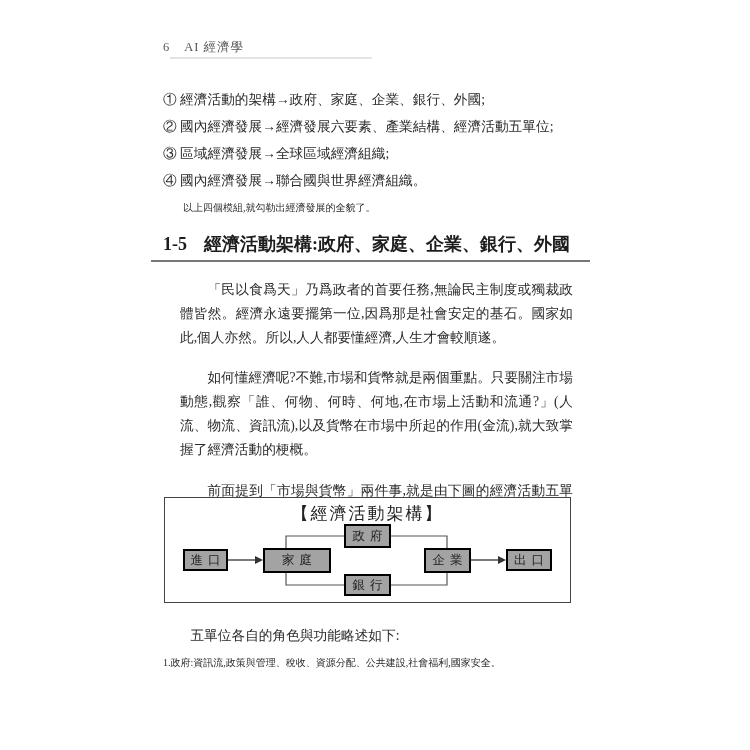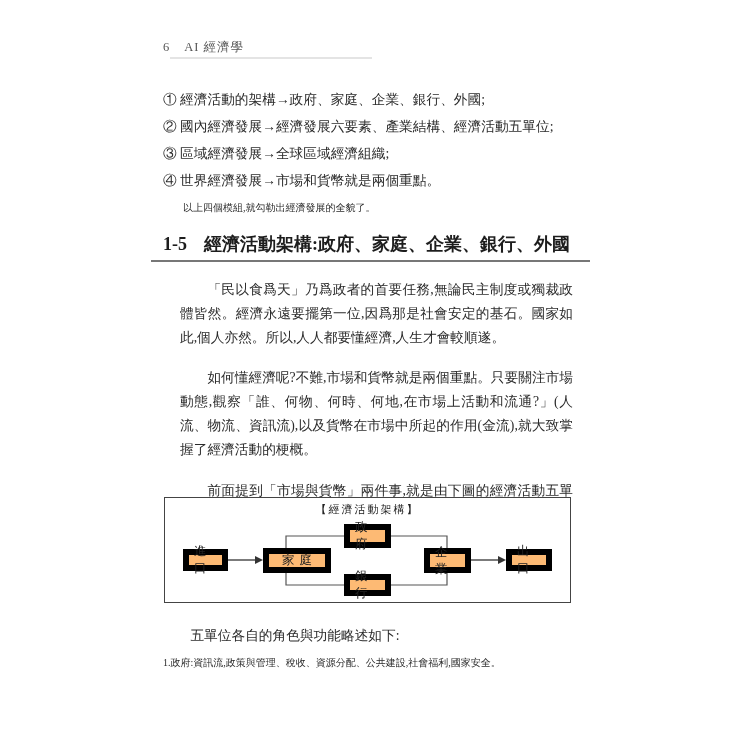--- a/index.html
+++ b/index.html
@@ -48,25 +48,25 @@
   .diagram{
     position:absolute;left:164px;top:497px;
     width:407px;height:106px;
     border:1.5px solid #444;
     box-sizing:border-box;
     background:#fff;
   }
   .diagram svg{position:absolute;left:0;top:0;}
   .diagram-title{
     position:absolute;left:0;right:0;top:4px;
-    text-align:center;font-size:11px;letter-spacing:2px;color:#222;
+    text-align:center;font-size:17px;letter-spacing:2px;color:#222;
   }
   .node{
     position:absolute;box-sizing:border-box;
-    border:6px solid #000000;background:#fdba74;
+    border:2px solid #000000;background:#a3a3a3;
     display:flex;align-items:center;justify-content:center;
     font-size:12.5px;color:#222;
     letter-spacing:5px;padding-left:5px;
   }
   .node.import{left:18px;top:51px;width:45px;height:22px;}
   .node.household{left:98px;top:50px;width:68px;height:25px;}
   .node.government{left:179px;top:26px;width:47px;height:24px;}
   .node.bank{left:179px;top:76px;width:47px;height:22px;}
   .node.enterprise{left:259px;top:50px;width:47px;height:25px;}
   .node.export{left:341px;top:51px;width:46px;height:22px;}
@@ -90,21 +90,21 @@
 
   <div class="running-header">
     <span class="pagenum">6</span><span>AI 經濟學</span>
   </div>
   <div class="header-rule"></div>
 
   <div class="column">
     <div class="intro-item">① 經濟活動的架構→政府、家庭、企業、銀行、外國;</div>
     <div class="intro-item">② 國內經濟發展→經濟發展六要素、產業結構、經濟活動五單位;</div>
     <div class="intro-item">③ 區域經濟發展→全球區域經濟組織;</div>
-    <div class="intro-item">④ 世界經濟發展→市場和貨幣就是兩個重點。</div>
+    <div class="intro-item">④ 國內經濟發展→聯合國與世界經濟組織。</div>
     <div class="intro-summary">以上四個模組,就勾勒出經濟發展的全貌了。</div>
 
     <h2 class="section-heading">
       <span>1-5</span>
       <span>經濟活動架構:政府、家庭、企業、銀行、外國</span>
     </h2>
 
     <p class="body-para first">「民以食爲天」乃爲政者的首要任務,無論民主制度或獨裁政體皆然。經濟永遠要擺第一位,因爲那是社會安定的基石。國家如此,個人亦然。所以,人人都要懂經濟,人生才會較順遂。</p>
     <p class="body-para">如何懂經濟呢?不難,市場和貨幣就是兩個重點。只要關注市場動態,觀察「誰、何物、何時、何地,在市場上活動和流通?」(人流、物流、資訊流),以及貨幣在市場中所起的作用(金流),就大致掌握了經濟活動的梗概。</p>
     <p class="body-para">前面提到「市場與貨幣」兩件事,就是由下圖的經濟活動五單位在進行,於各項經濟活動中,他們都有各自的角色與功能。</p>

